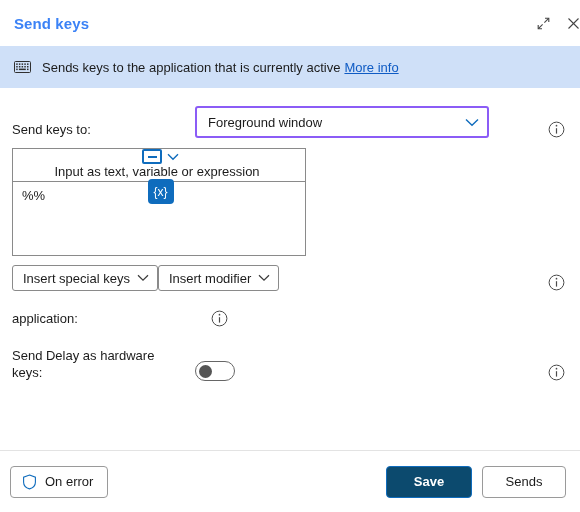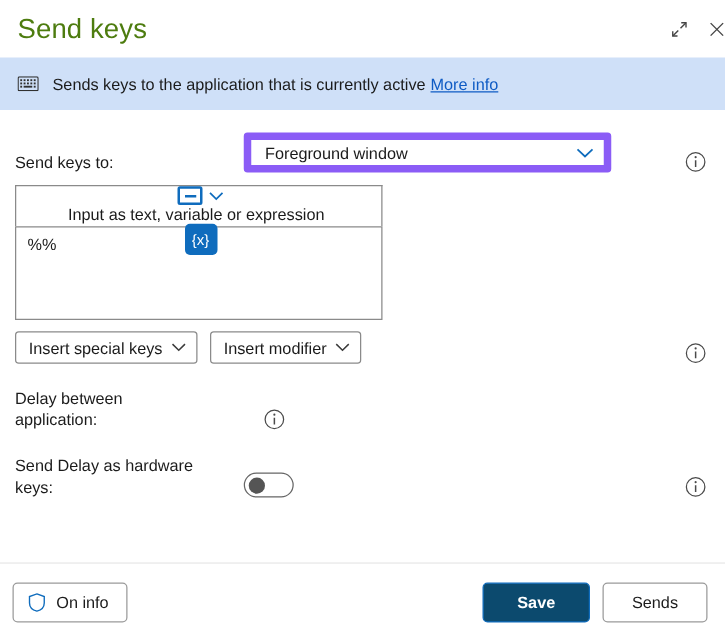--- a/index.html
+++ b/index.html
@@ -20,23 +20,23 @@
   
   .titlebar {
     height: 46px;
     display: flex;
     align-items: center;
     padding: 0 10px 0 14px;
     box-sizing: border-box;
     background: #ffffff;
   }
   .dialog-title {
-    font-size: 22px;
-    font-weight: normal;
-    color: #4d7c0f;
+    font-size: 15px;
+    font-weight: bold;
+    color: #3b82f6;
     letter-spacing: 0.1px;
   }
   .titlebar-spacer { flex: 1; }
   .title-btn {
     width: 30px;
     height: 30px;
     display: flex;
     align-items: center;
     justify-content: center;
     color: #444;
@@ -108,21 +108,21 @@
     height: 17px;
     color: #4a4a4a;
     cursor: pointer;
   }
 
   
   .select-box {
     width: 294px;
     height: 32px;
     box-sizing: border-box;
-    border: 6px solid #8b5cf6;
+    border: 2px solid #8b5cf6;
     border-radius: 3px;
     background: #ffffff;
     display: flex;
     align-items: center;
     padding: 0 8px 0 11px;
     cursor: pointer;
   }
   .select-value {
     flex: 1;
     font-size: 13px;
@@ -195,21 +195,20 @@
     border: 1px solid #8a8a8a;
     background: #ffffff;
     padding: 6px 9px;
     font-size: 13px;
     color: #1b1b1b;
     cursor: text;
     overflow: hidden;
   }
   .insert-row {
     display: flex;
-    gap: 10px;
     margin-top: 9px;
   }
   .ghost-btn {
     height: 26px;
     box-sizing: border-box;
     border: 1px solid #8a8a8a;
     border-radius: 3px;
     background: #ffffff;
     display: flex;
     align-items: center;
@@ -448,21 +447,20 @@
           <circle cx="8.5" cy="8.5" r="7.4"></circle>
           <circle cx="8.5" cy="4.7" r="0.85" fill="currentColor" stroke="none"></circle>
           <path d="M8.5 7.2v5.4" stroke-width="1.2"></path>
         </svg>
       </span>
     </div>
   </div>
 
   <div class="row" style="margin-top:13px;">
     <div class="row-label">
-      <div>Delay between</div>
       <div>application:</div>
     </div>
     <div class="row-info">
       <span class="info-icon">
         <svg width="17" height="17" viewBox="0 0 17 17" fill="none" stroke="currentColor" stroke-width="1">
           <circle cx="8.5" cy="8.5" r="7.4"></circle>
           <circle cx="8.5" cy="4.7" r="0.85" fill="currentColor" stroke="none"></circle>
           <path d="M8.5 7.2v5.4" stroke-width="1.2"></path>
         </svg>
       </span>
@@ -490,18 +488,18 @@
 </div>
 
 <div class="footer-divider"></div>
 <div class="footer">
   <div class="btn btn-onerror">
     <span class="shield-icon">
       <svg width="15" height="16" viewBox="0 0 15 16" fill="none" stroke="currentColor" stroke-width="1.1">
         <path d="M7.5 1.1L13.4 3.2v5.1c0 3.3-2.6 5.7-5.9 6.6C4.2 14 1.6 11.6 1.6 8.3V3.2L7.5 1.1z"></path>
       </svg>
     </span>
-    <span>On info</span>
+    <span>On error</span>
   </div>
   <div class="footer-spacer"></div>
   <div class="btn btn-primary">Save</div>
   <div class="btn btn-secondary">Sends</div>
 </div>
 
 </body></html>

